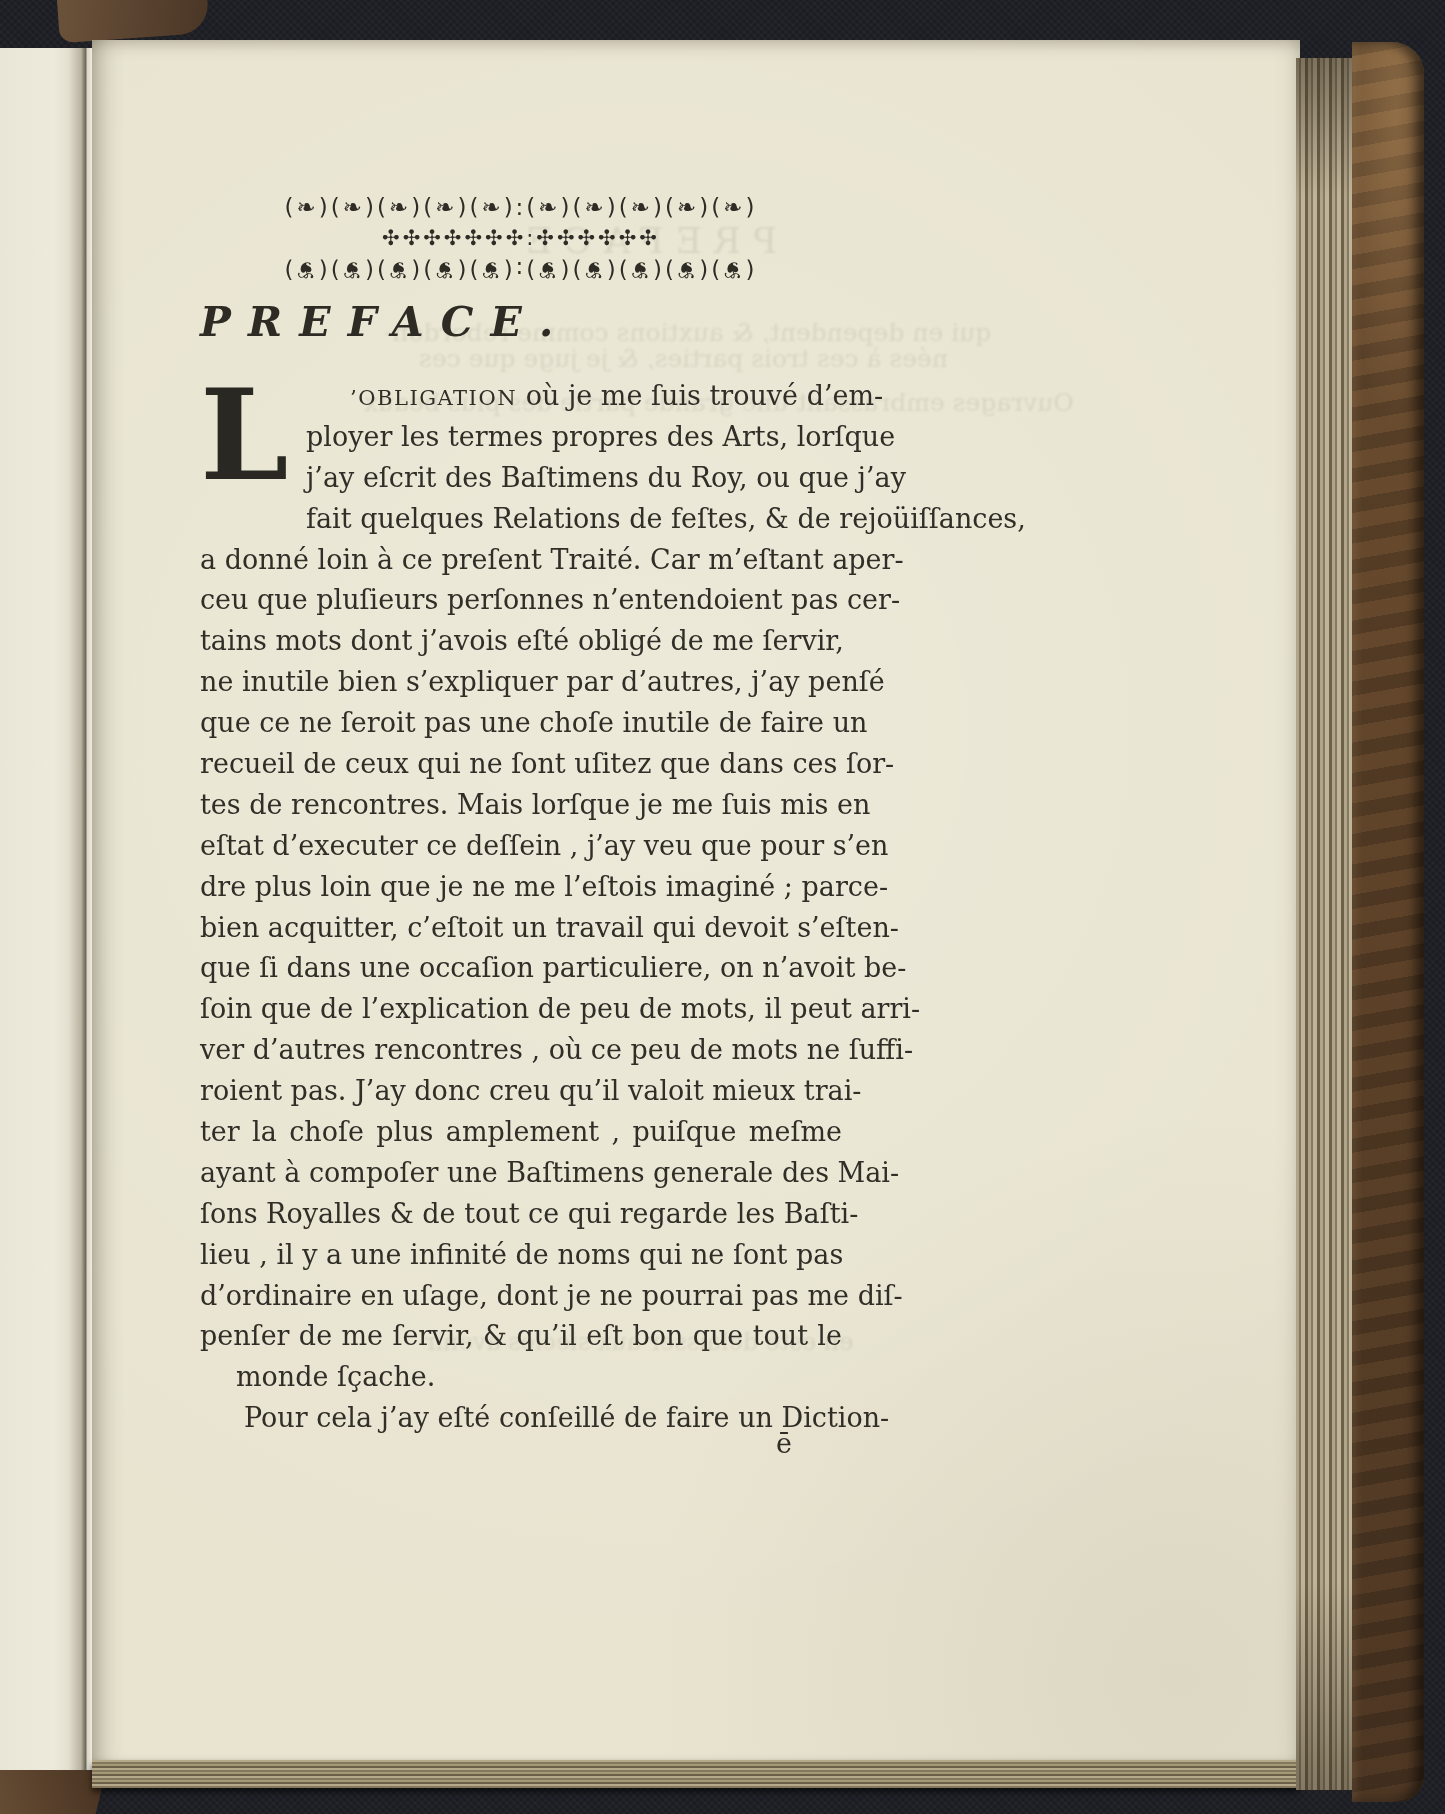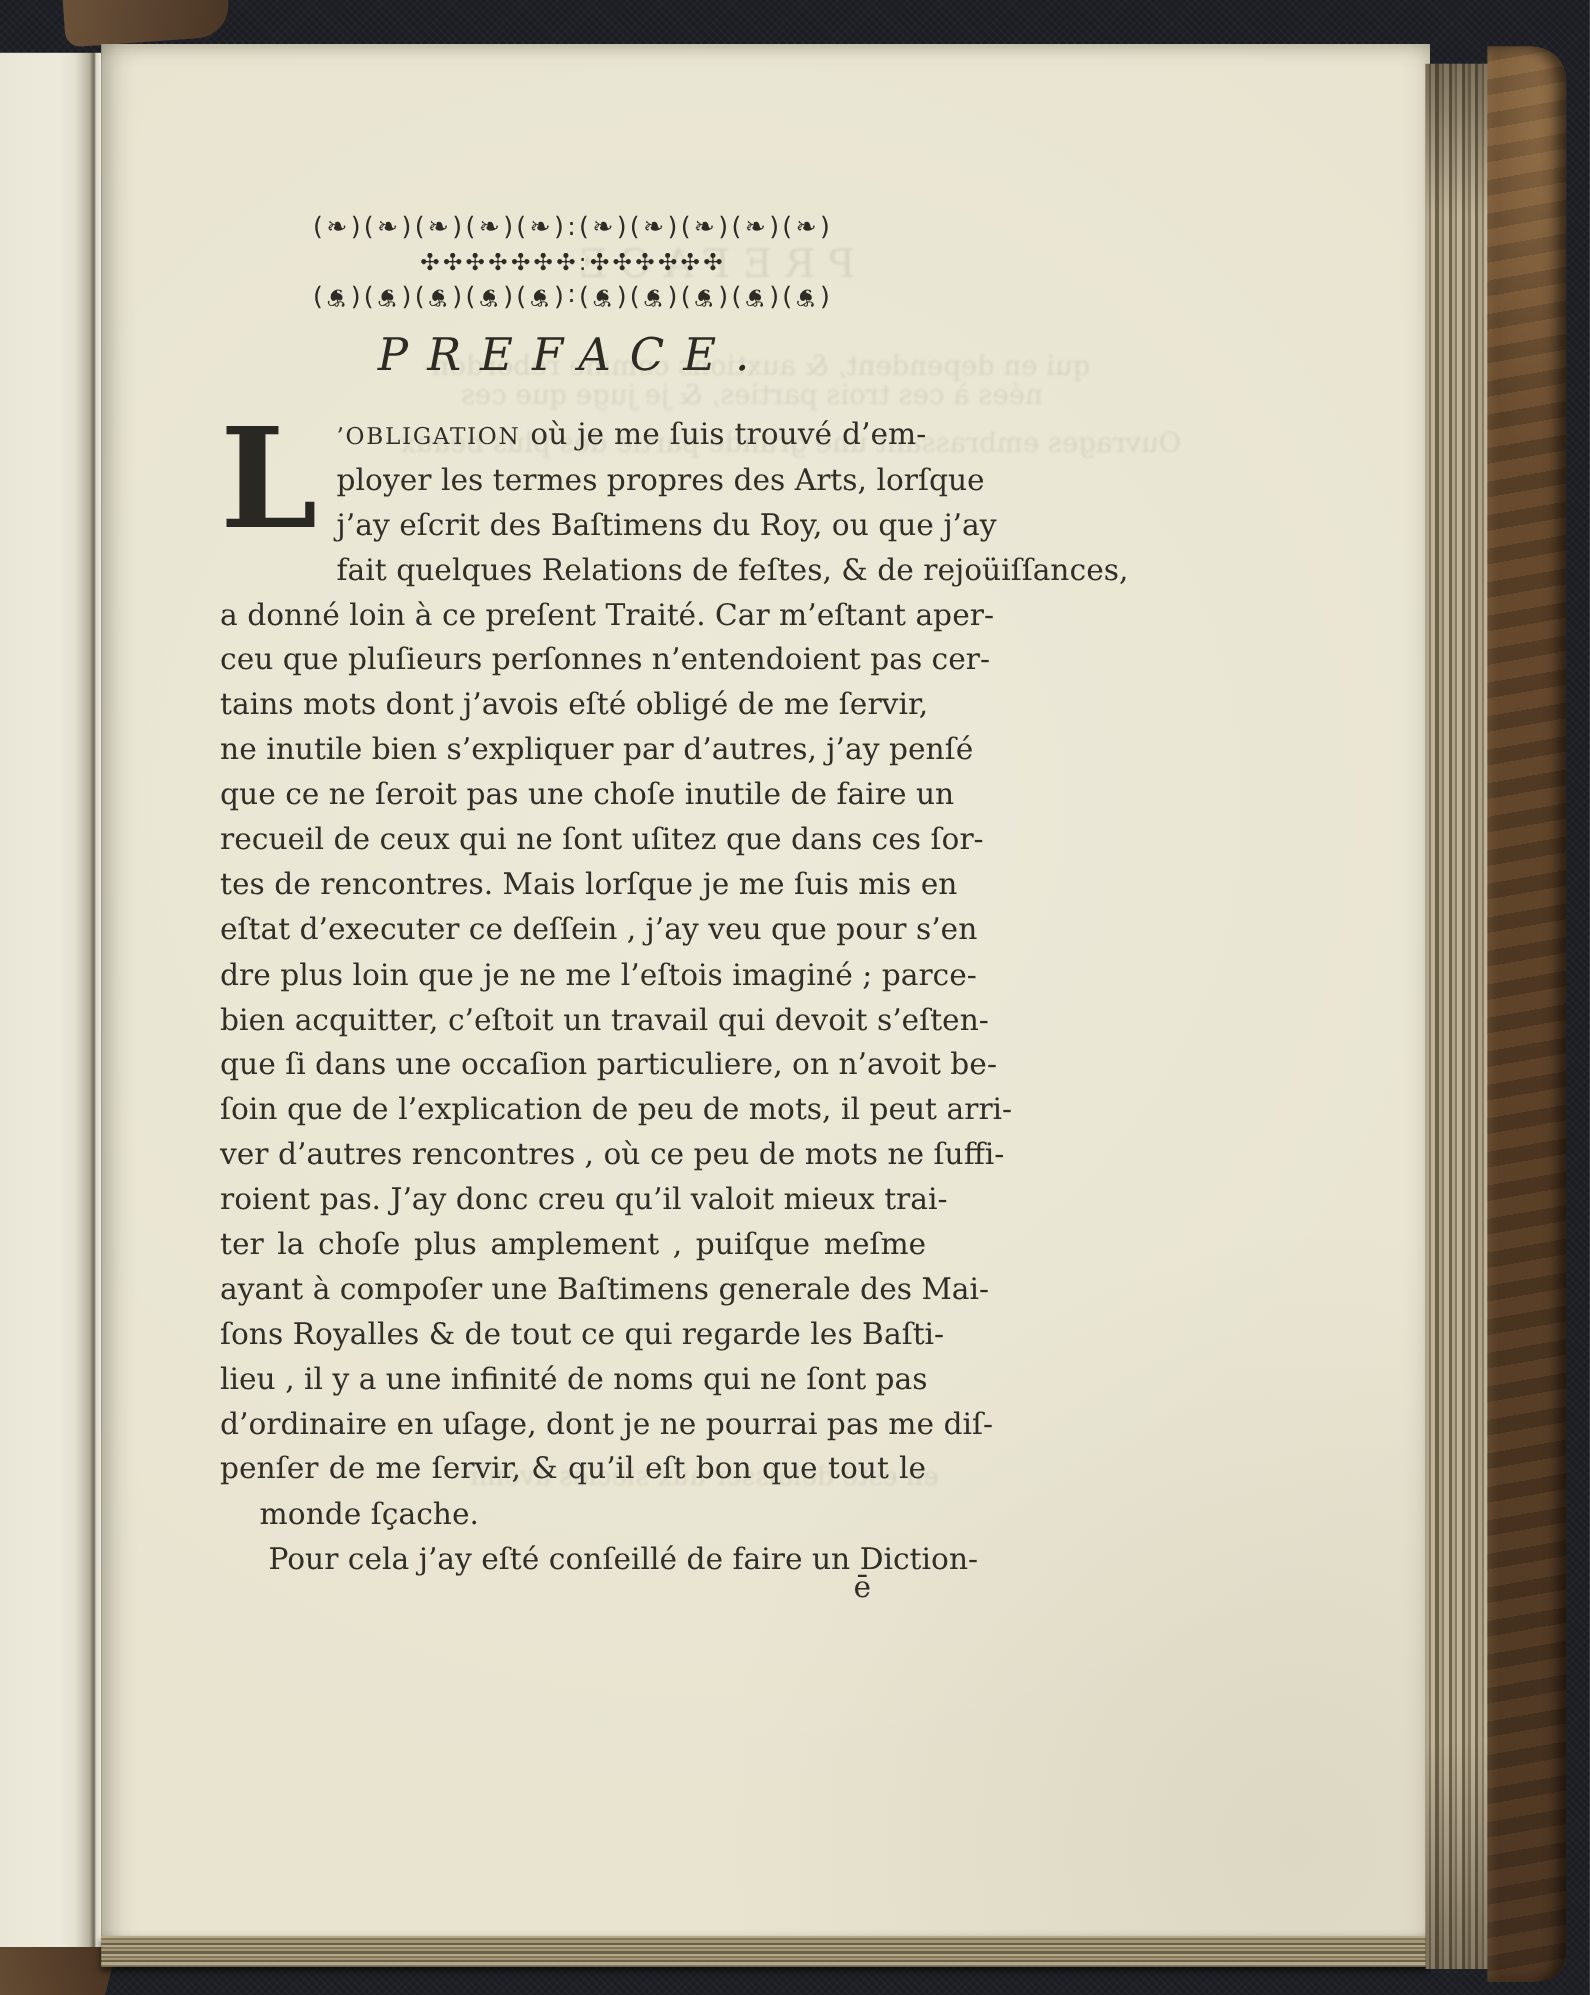--- a/index.html
+++ b/index.html
@@ -40,28 +40,28 @@
       repeating-linear-gradient(170deg, rgba(0,0,0,0.18) 0 14px, rgba(0,0,0,0) 14px 30px),
       linear-gradient(180deg,#7c5c3a 0%,#6a4c2f 18%,#5c4128 55%,#4e3723 100%);
     box-shadow:inset -8px 0 12px rgba(0,0,0,0.55), inset 4px 0 8px rgba(255,220,170,0.12);}
   
   .orn-band{position:absolute;left:108px;top:152px;width:642px;text-align:center;color:#2e2c25;
     font-family:"DejaVu Sans","Liberation Sans",sans-serif;}
   .orn-row{line-height:31px;font-size:23px;letter-spacing:3px;white-space:nowrap;}
   .orn1{font-size:21px;}
   .orn2{transform:scaleY(-1);font-size:23px;}
   
-  .title{position:absolute;left:108px;top:258px;width:642px;margin:0;text-align:center;
-    font-style:italic;font-weight:400;font-size:41px;letter-spacing:0.42em;color:#2d2b24;}
+  .title{position:absolute;left:108px;top:258px;width:642px;margin:0;
+    font-style:italic;font-weight:700;font-size:41px;letter-spacing:0.42em;color:#2d2b24;}
   
   .body{position:absolute;left:108px;top:336px;width:642px;font-size:27px;color:#302e27;}
   .line{height:40.9px;line-height:40.9px;text-align:justify;text-align-last:justify;white-space:nowrap;}
   .line.nojust{text-align:left;text-align-last:left;margin-left:36px;}
   .line.indent{text-indent:44px;}
-  .lead{font-size:0.78em;letter-spacing:1.5px;}
+  .lead{font-size:0.78em;letter-spacing:1.5px;margin-left:44px;}
   .dropcap{float:left;width:100px;height:120px;margin:6px 6px 0 0;
     font-size:126px;line-height:106px;font-weight:bold;color:#2a2822;text-align:left;}
   .sig{position:absolute;left:684px;top:1388px;width:40px;font-size:27px;color:#2f2d26;}
   
   .ghost-layer{position:absolute;left:92px;top:40px;width:1208px;height:1726px;pointer-events:none;}
   .ghost{position:absolute;transform:scaleX(-1);color:rgba(95,90,72,0.55);opacity:0.22;
     filter:blur(1.1px);font-size:25px;white-space:nowrap;}
 </style>
 </head>
 <body>

